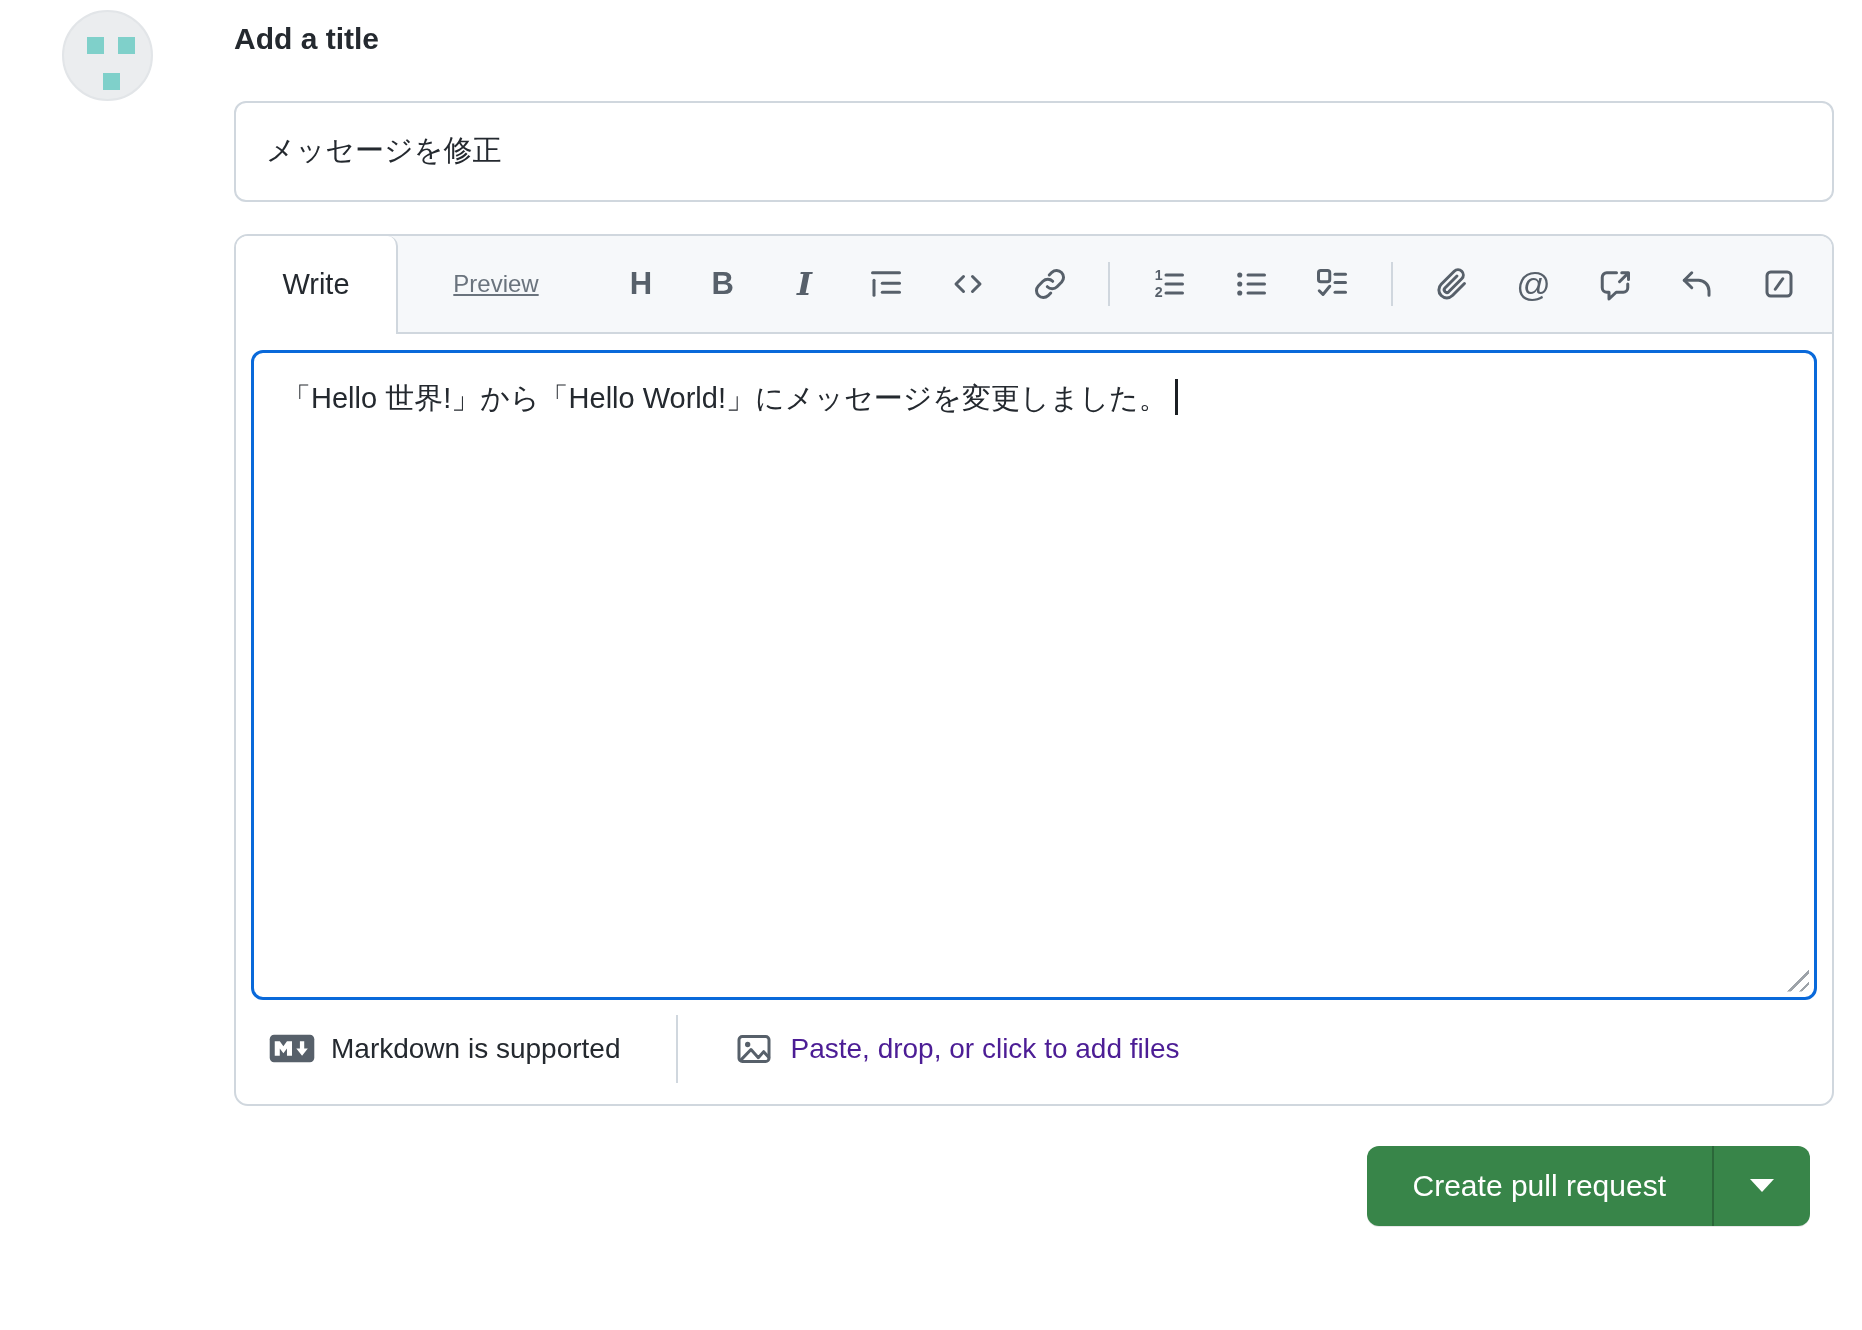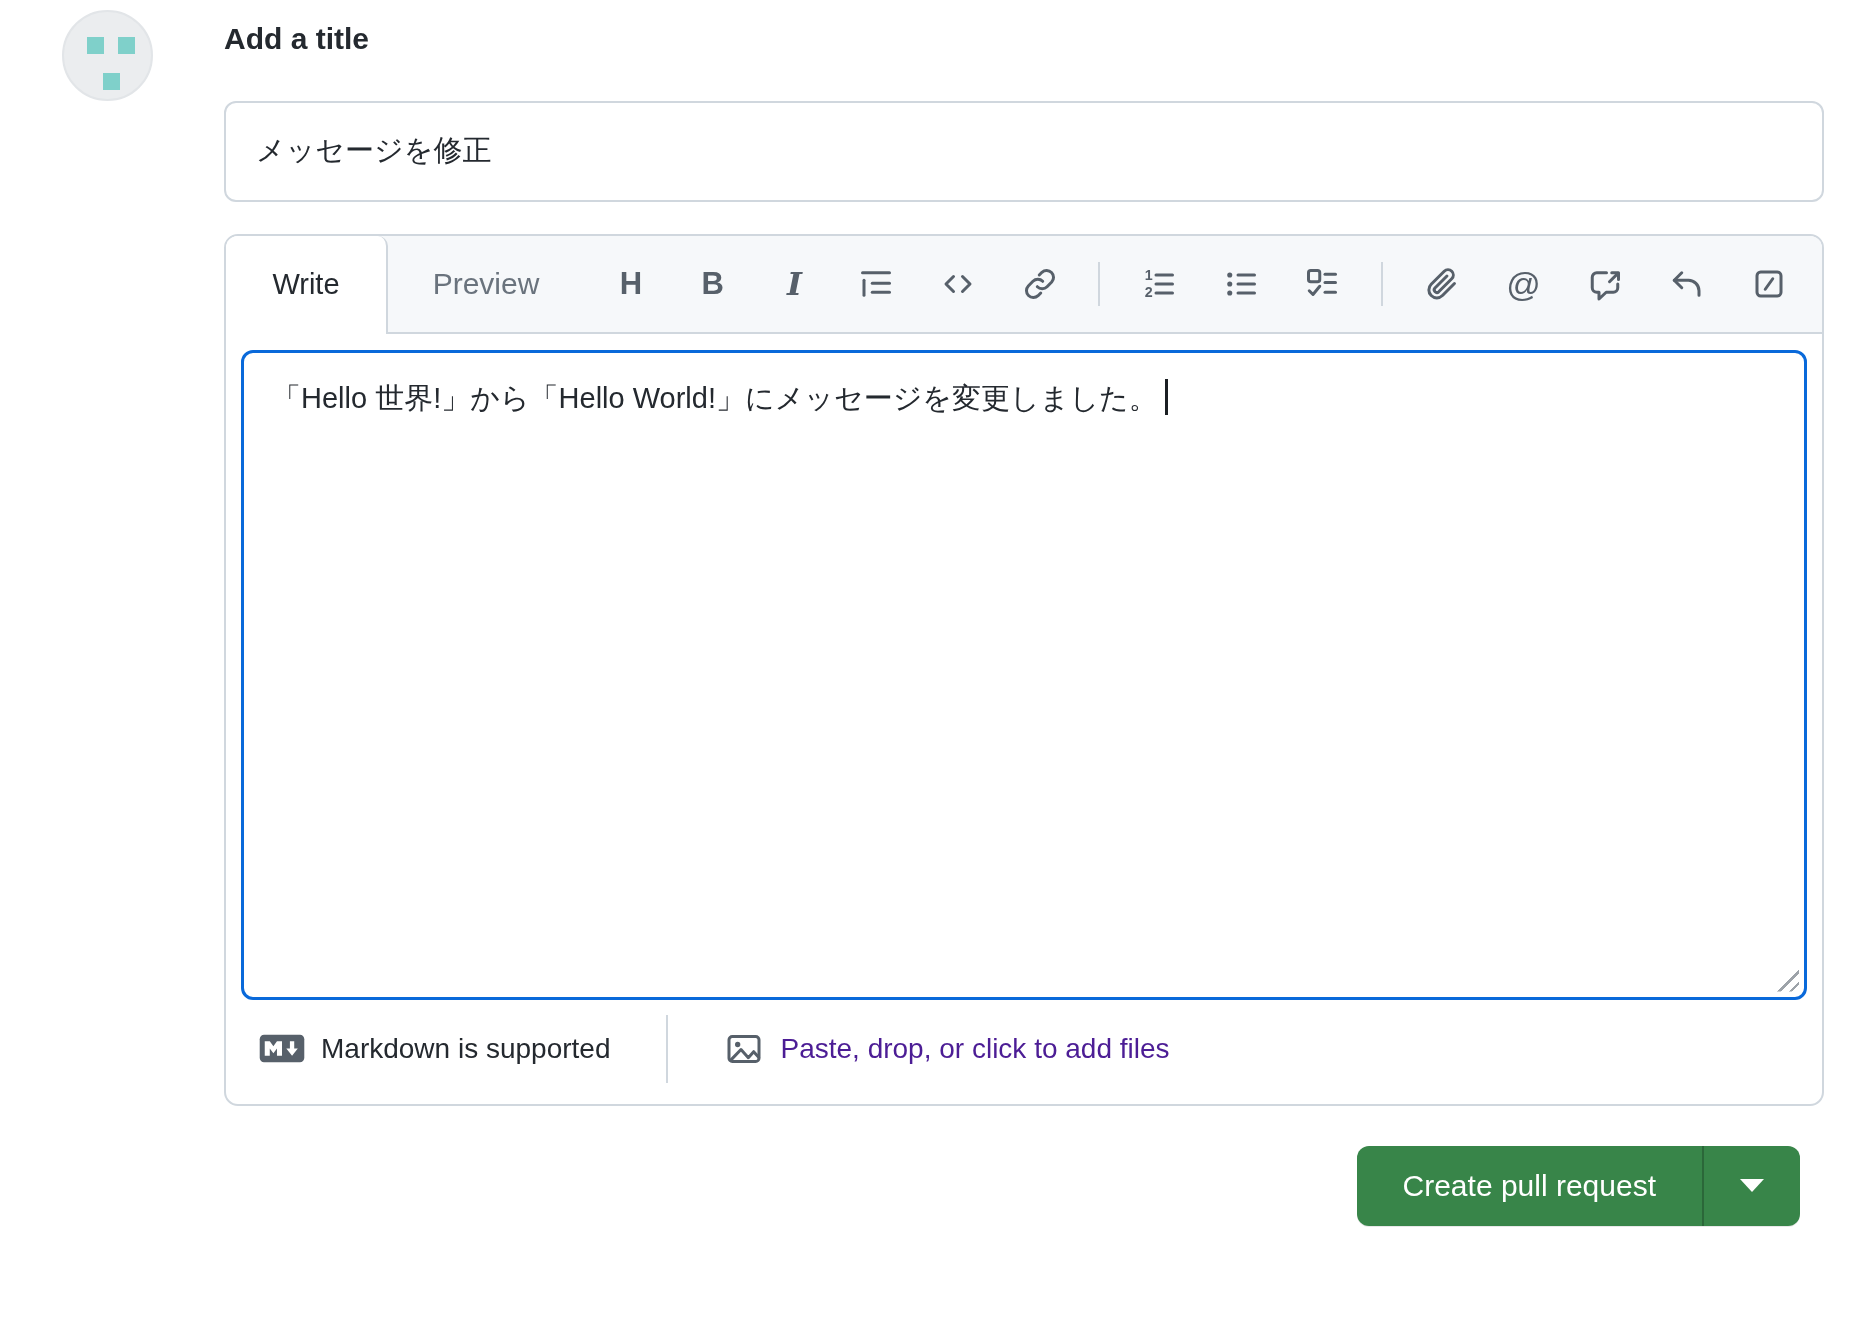--- a/index.html
+++ b/index.html
@@ -16,21 +16,21 @@
   .avatar {
     position:absolute; left:62px; top:10px; width:91px; height:91px;
     border-radius:50%; background:var(--avatar-bg,#ebedef);
     border:2px solid #e2e5e8; overflow:hidden;
   }
   .avatar .sq { position:absolute; width:17px; height:17px; background:var(--avatar-teal,#7fd0ca); }
   .avatar .sq1 { left:23px; top:25px; }
   .avatar .sq2 { left:54px; top:25px; }
   .avatar .sq3 { left:39px; top:61px; }
 
-  .main { position:absolute; left:224px; top:0; width:1600px; }
+  .main { position:absolute; left:234px; top:0; width:1600px; }
 
   .section-title { font-size:30px; font-weight:700; margin:0; line-height:1.15; color:var(--text-primary,#24292f); }
   .title-heading { margin-top:22px; }
 
   .title-input {
     display:block; margin-top:44px; width:100%; height:101px;
     border:2px solid var(--border-gray,#d0d7de); border-radius:12px;
     font-size:29px; font-family:inherit; padding:0 30px; color:var(--text-primary,#24292f);
     background:#fff; outline:none;
   }
@@ -51,21 +51,21 @@
   .tab-write {
     width:162px; background:#fff;
     border-right:2px solid var(--border-gray,#d0d7de);
     border-top-left-radius:12px; border-top-right-radius:10px;
     margin-bottom:-2px; z-index:2;
     display:flex; align-items:center; justify-content:center;
     font-size:29px; color:var(--text-primary,#24292f); cursor:pointer;
   }
   .tab-preview {
     width:196px; display:flex; align-items:center; justify-content:center;
-    font-size:30px; color:var(--text-muted,#6a737d); cursor:pointer;
+    font-size:24px; color:var(--text-muted,#6a737d); cursor:pointer;text-decoration:underline;
   }
   .toolbar {
     flex:1; display:flex; align-items:center; justify-content:space-between;
     padding:0 30px 0 24px; color:var(--icon-gray,#57606a);
   }
   .tb {
     display:flex; align-items:center; justify-content:center;
     width:46px; height:46px; background:none; border:none; padding:0;
     color:var(--icon-gray,#57606a); cursor:pointer;
   }

